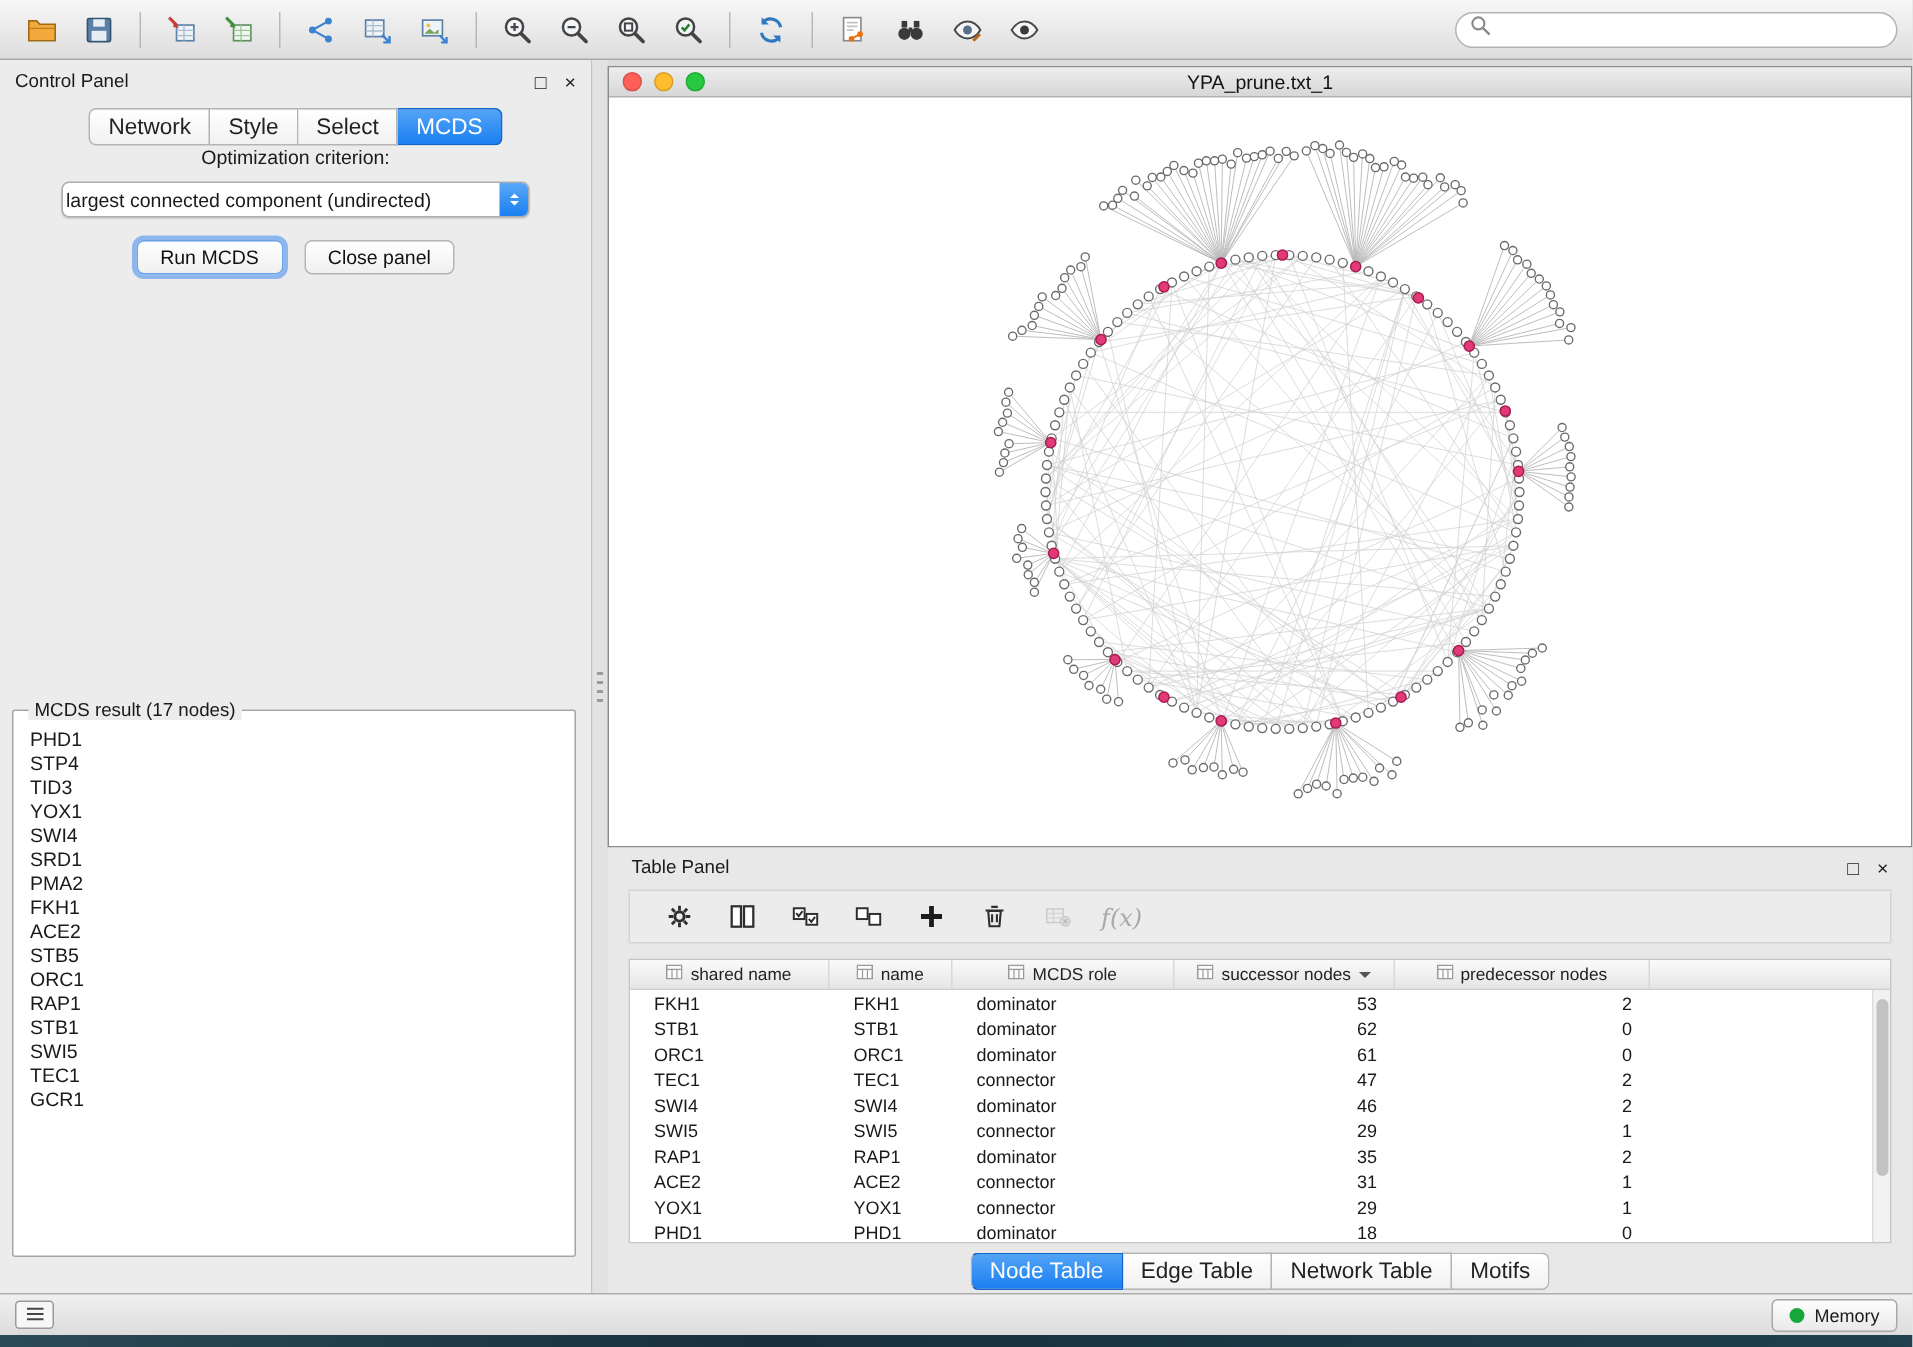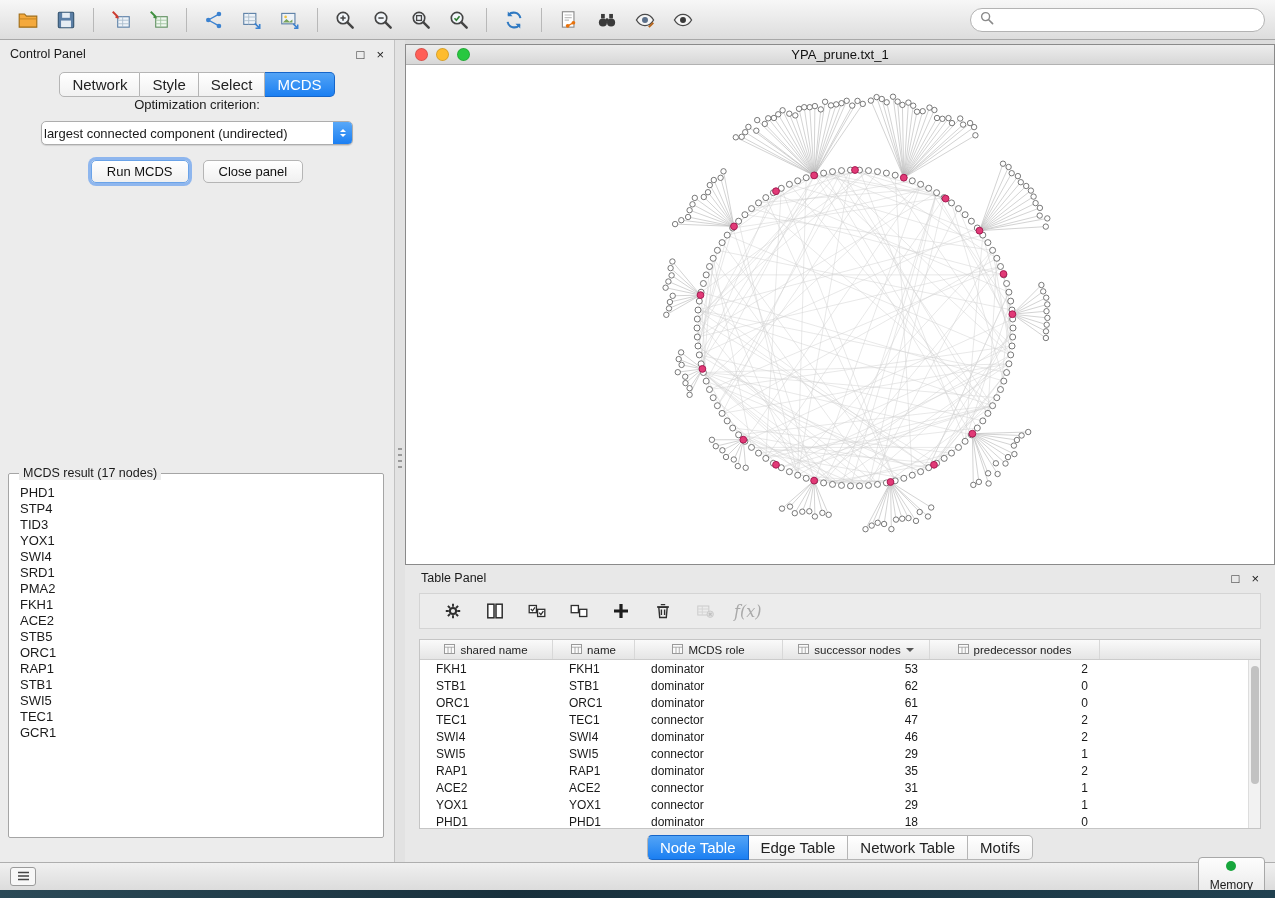--- a/index.html
+++ b/index.html
@@ -94,21 +94,21 @@
   .vthumb{position:absolute;left:2px;width:8px;top:6px;height:118px;background:#c2c2c2;border-radius:4px;}
   .tp-tabs{margin-top:6px;align-items:center;}
 
   
   .statusbar{position:absolute;left:0;right:0;bottom:8px;height:28px;
     background:linear-gradient(#f0f0f0,#dcdcdc);border-top:1px solid #aeaeae;
     display:flex;align-items:center;padding:0 10px;}
   .menu-btn{width:26px;height:19px;border:1px solid #9a9a9a;border-radius:3px;
     background:#f7f7f7;display:flex;align-items:center;justify-content:center;padding:0;}
   .mem-btn{margin-left:auto;display:flex;align-items:center;gap:7px;border:1px solid #a8a8a8;
-    border-radius:4px;background:linear-gradient(#fdfdfd,#e9e9e9);padding:3px 11px;font-size:12px;flex-direction:column;}
+    border-radius:4px;background:linear-gradient(#fdfdfd,#e9e9e9);padding:3px 11px;font-size:12px;}
   .mem-dot{width:10px;height:10px;border-radius:50%;background:var(--memgreen,#17a63c);}
   .wallpaper{position:absolute;left:0;right:0;bottom:0;height:8px;
     background:linear-gradient(90deg,#2b4a57,#18303c 40%,#20404f);}
 </style>
 </head>
 <body>
 
 <div class="app">
 
   <div class="toolbar">

